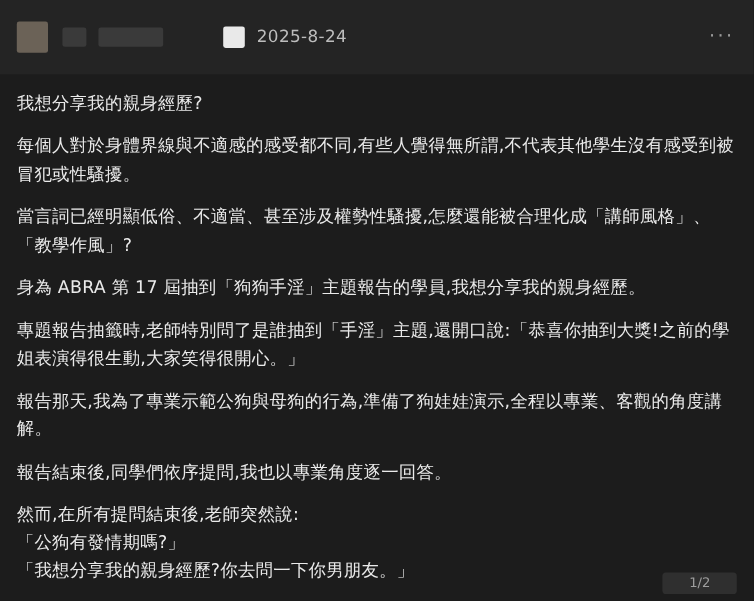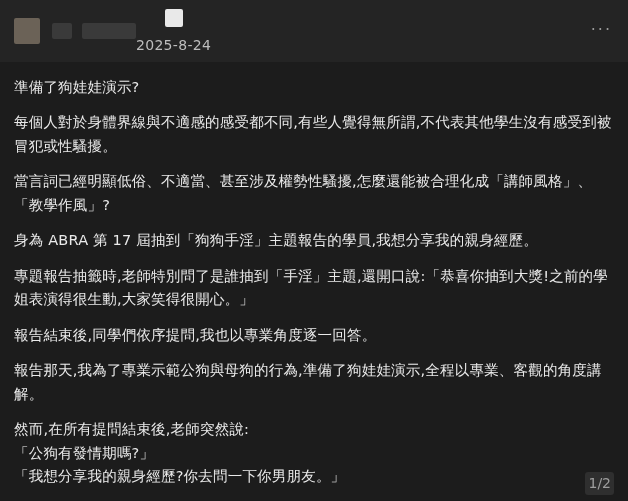--- a/index.html
+++ b/index.html
@@ -47,24 +47,24 @@
   .name-redact {
     width: 20px;
     height: 16px;
     background: #3a3a3a;
     border-radius: 2px;
   }
   .name-redact.wide {
     width: 54px;
   }
   .meta-block {
+    margin-left: 50px;
     display: flex;
     align-items: center;
     gap: 10px;
-    flex-direction: column;
   }
   .src-badge {
     width: 18px;
     height: 18px;
     background: #e9e9e9;
     border-radius: 2px;
     flex: 0 0 auto;
   }
   .date {
     font-size: 14px;
@@ -97,23 +97,23 @@
     letter-spacing: 0.2px;
     white-space: pre-wrap;
     word-break: break-all;
   }
   .pager {
     position: absolute;
     right: 14px;
     bottom: 6px;
     background: #2f2f2f;
     color: #9e9e9e;
-    font-size: 14px;
+    font-size: 11px;
     border-radius: 3px;
-    padding: 1px 3px;
+    padding: 1px 22px;
     line-height: 1.5;
   }
 </style>
 </head>
 <body>
 
 <div class="app">
 
   <div class="header">
     <div class="avatar"></div>
@@ -122,27 +122,27 @@
       <div class="name-redact wide"></div>
     </div>
     <div class="meta-block">
       <div class="src-badge"></div>
       <div class="date">2025-8-24</div>
     </div>
     <div class="more-btn">···</div>
   </div>
 
   <div class="content">
-    <p class="para">準備了狗娃娃演示?</p>
+    <p class="para">我想分享我的親身經歷?</p>
     <p class="para">每個人對於身體界線與不適感的感受都不同,有些人覺得無所謂,不代表其他學生沒有感受到被冒犯或性騷擾。</p>
     <p class="para">當言詞已經明顯低俗、不適當、甚至涉及權勢性騷擾,怎麼還能被合理化成「講師風格」、「教學作風」?</p>
     <p class="para">身為 ABRA 第 17 屆抽到「狗狗手淫」主題報告的學員,我想分享我的親身經歷。</p>
     <p class="para">專題報告抽籤時,老師特別問了是誰抽到「手淫」主題,還開口說:「恭喜你抽到大獎!之前的學姐表演得很生動,大家笑得很開心。」</p>
+    <p class="para">報告那天,我為了專業示範公狗與母狗的行為,準備了狗娃娃演示,全程以專業、客觀的角度講解。</p>
     <p class="para">報告結束後,同學們依序提問,我也以專業角度逐一回答。</p>
-    <p class="para">報告那天,我為了專業示範公狗與母狗的行為,準備了狗娃娃演示,全程以專業、客觀的角度講解。</p>
     <p class="para">然而,在所有提問結束後,老師突然說:
 「公狗有發情期嗎?」
 「我想分享我的親身經歷?你去問一下你男朋友。」</p>
     <p class="para">當下我愣住了,只覺得錯愕、尷尬,不知道該如何回應。</p>
 
     <div class="pager">1/2</div>
   </div>
 
 </div>
 

